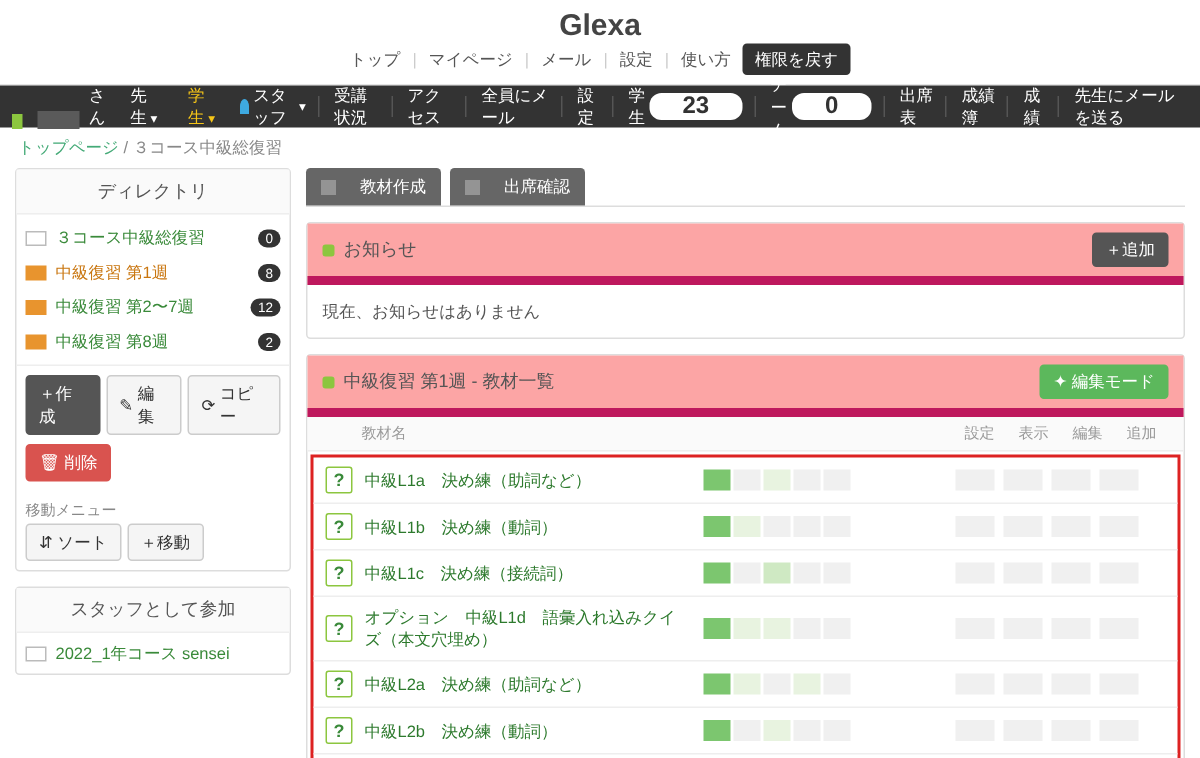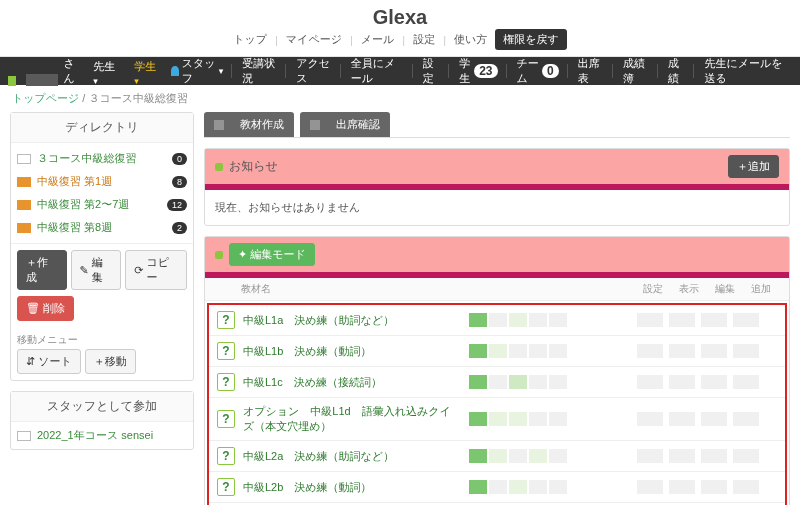--- a/index.html
+++ b/index.html
@@ -20,21 +20,21 @@
 .user-icon { width: 10px; height: 10px; background: #8cc63f; display: inline-block; margin-right: 4px; }
 .user-mask { background: #5a5a5a; display: inline-block; width: 40px; height: 12px; }
 .drop { color: #fff; padding: 0 6px; cursor: pointer; }
 .drop.yel { color: #f5c518; }
 .drop::after { content: " ▾"; font-size: 9px; }
 .bar-right { margin-left: auto; display: flex; align-items: center; gap: 2px; }
 .nav-item { padding: 0 8px; color: #fff; cursor: pointer; border-right: 1px solid #555; height: 14px; display: flex; align-items: center; gap: 3px; }
 .nav-item:last-child { border-right: none; }
 .nav-staff::before { content: ""; width: 10px; height: 10px; background: #3ea9e0; border-radius: 50% 50% 0 0; display: inline-block; }
 .nav-staff::after { content: " ▾"; font-size: 9px; }
-.badge-c { background: #fff; color: #333; border-radius: 8px; padding: 0 5px; font-size: 12px; font-weight: 600; }
+.badge-c { background: #fff; color: #333; border-radius: 8px; padding: 0 22px; font-size: 16px; font-weight: 600; }
 
 
 .crumb { padding: 6px 12px; color: #888; font-size: 11px; }
 .crumb a { color: #4a7; text-decoration: none; }
 
 .layout { display: flex; gap: 10px; padding: 0 10px 10px; align-items: flex-start; }
 
 
 .sidebar { width: 184px; flex-shrink: 0; }
 .panel { border: 1px solid #ddd; border-radius: 3px; margin-bottom: 10px; background: #fff; }
@@ -222,20 +222,21 @@
           <span class="sec-dot"></span>
           <span class="sec-title">お知らせ</span>
           <span class="btn blk">＋追加</span>
         </div>
         <div class="sec-body">現在、お知らせはありません</div>
       </div>
 
       <div class="section">
         <div class="sec-h">
           <span class="sec-dot"></span>
+          <span class="sec-title">中級復習 第1週 - 教材一覧</span>
           <span class="btn grn">
               <span>✦</span> 
               <span>編集モード</span>
             </span>
         </div>
         <div class="tbl-h">
           <div style="width:26px"></div>
           <div class="col-name">教材名</div>
           <div style="width:160px"></div>
           <div class="col-x">設定</div>

